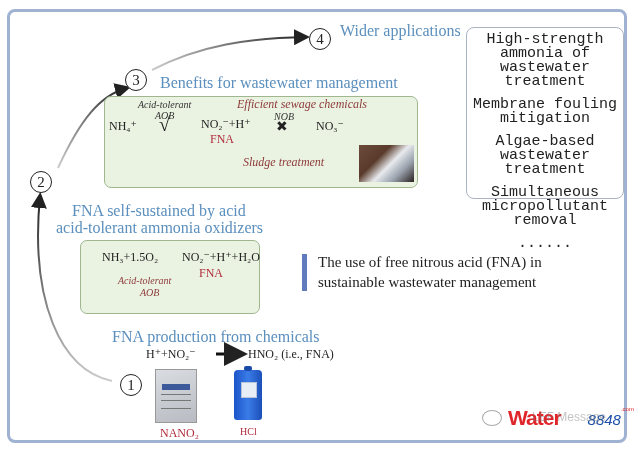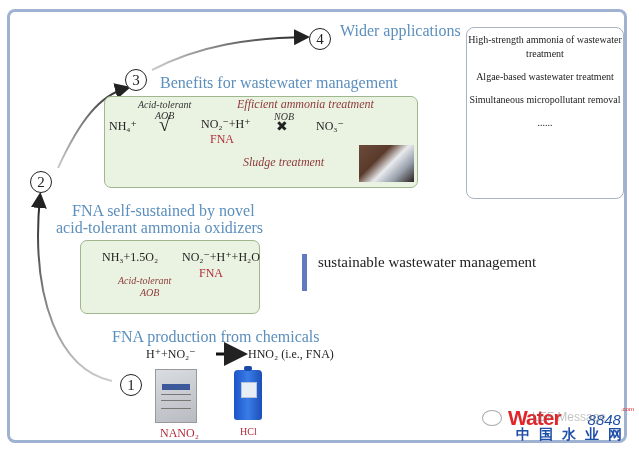--- a/index.html
+++ b/index.html
@@ -5,21 +5,21 @@
   html, body { margin: 0; padding: 0; background: #ffffff; }
   body { width: 639px; height: 452px; position: relative; overflow: hidden; font-family: "Liberation Serif", "DejaVu Serif", serif; }
   .frame { position: absolute; left: 7px; top: 9px; width: 620px; height: 434px; border: 3px solid #9fb2d2; border-radius: 8px; box-sizing: border-box; background: #fff; }
   .stepnum { position: absolute; width: 20px; height: 20px; border: 1.5px solid #222; border-radius: 50%; background: #fff; font-size: 15px; line-height: 20px; text-align: center; color: #222; box-sizing: content-box; }
   .heading { position: absolute; color: #5b8fbd; font-size: 16px; white-space: nowrap; }
   .greenbox { position: absolute; background: #eaf3e2; border: 1.5px solid #9fb68f; border-radius: 7px; box-sizing: border-box; }
   .chem { position: absolute; font-size: 12px; color: #222; white-space: nowrap; }
   .red { color: #b02a3a; }
   .italic-red { color: #8e3a3a; font-style: italic; }
   .app-box { position: absolute; left: 466px; top: 27px; width: 158px; height: 172px; border: 1.5px solid #aab3c2; border-radius: 8px; box-sizing: border-box; background: #fff; }
-  .app-item { text-align: center; font-size: 10px; color: #222; line-height: 14px; margin-top: 9px; }
+  .app-item { text-align: center; font-size: 15px; color: #222; line-height: 14px; margin-top: 9px; font-family: Liberation Mono, monospace; }
   .title-bar { position: absolute; left: 302px; top: 254px; width: 5px; height: 37px; background: #5f7bbd; }
   .title-text { position: absolute; left: 318px; top: 252px; font-size: 15px; line-height: 20px; color: #222; }
   svg.overlay { position: absolute; left: 0; top: 0; width: 639px; height: 452px; pointer-events: none; }
   .bag { position: absolute; left: 155px; top: 369px; width: 40px; height: 52px; background: linear-gradient(160deg, #d9dde2, #b8bcc2); border: 1px solid #999; }
   .bag .lbl { position: absolute; left: 6px; top: 14px; width: 28px; height: 6px; background: #3c5a9a; }
   .bag .ln { position: absolute; left: 5px; width: 30px; height: 1px; background: #777; }
   .jug { position: absolute; left: 234px; top: 370px; width: 28px; height: 50px; background: linear-gradient(90deg, #1c54c8, #3a7ce8, #1c4fb8); border-radius: 4px 4px 3px 3px; }
   .jug .cap { position: absolute; left: 10px; top: -4px; width: 8px; height: 5px; background: #1a4aa8; border-radius: 2px; }
   .jug .lbl { position: absolute; left: 7px; top: 12px; width: 14px; height: 14px; background: #e8eef5; border: 1px solid #b8c4d8; }
   .sludge { position: absolute; left: 359px; top: 145px; width: 55px; height: 37px; background: linear-gradient(135deg, #6b4a3a 0%, #5a3b2b 35%, #e8eaee 55%, #9aa2ad 75%, #2a2020 100%); }
@@ -75,53 +75,55 @@
     <rect x="107" y="292" width="14" height="6" rx="3" transform="rotate(-55 114 295)"></rect>
   </g>
 
   <line x1="216" y1="354" x2="242" y2="354" stroke="#111" stroke-width="3" marker-end="url(#ah)"></line>
 </svg>
 
 <div class="stepnum" style="left:309px;top:28px;">4</div>
 <div class="heading" style="left:340px;top:22px;">Wider applications</div>
 <div class="app-box">
   <div class="app-item" style="margin-top:5px;">High-strength ammonia of wastewater treatment</div>
+  <div class="app-item">Membrane fouling mitigation</div>
   <div class="app-item">Algae-based wastewater treatment</div>
   <div class="app-item">Simultaneous micropollutant removal</div>
   <div class="app-item">......</div>
 </div>
 
 <div class="stepnum" style="left:125px;top:69px;">3</div>
 <div class="heading" style="left:160px;top:74px;">Benefits for wastewater management</div>
 <div class="greenbox" style="left:104px;top:96px;width:314px;height:92px;"></div>
 <div class="chem" style="left:109px;top:119px;">NH₄⁺</div>
 <div class="chem italic-red" style="left:138px;top:99px;font-size:10px;color:#333;">Acid-tolerant</div>
 <div class="chem" style="left:155px;top:110px;font-size:10px;font-style:italic;color:#333;">AOB</div>
 <div class="chem" style="left:159px;top:113px;font-size:20px;font-weight:bold;">√</div>
 <div class="chem" style="left:201px;top:117px;">NO₂⁻+H⁺</div>
 <div class="chem red" style="left:210px;top:132px;">FNA</div>
-<div class="chem italic-red" style="left:237px;top:97px;font-size:12px;">Efficient ammonia treatment</div>
+<div class="chem italic-red" style="left:237px;top:97px;font-size:12px;">Efficient sewage chemicals</div>
 <div class="chem" style="left:274px;top:111px;font-size:10px;font-style:italic;color:#333;">NOB</div>
 <div class="chem" style="left:276px;top:118px;font-size:14px;">✖</div>
 <div class="chem" style="left:316px;top:119px;">NO₃⁻</div>
 <div class="chem italic-red" style="left:243px;top:155px;font-size:12px;">Sludge treatment</div>
 <div class="sludge"></div>
 
 <div class="stepnum" style="left:30px;top:171px;">2</div>
-<div class="heading" style="left:72px;top:202px;">FNA self-sustained by novel</div>
+<div class="heading" style="left:72px;top:202px;">FNA self-sustained by acid</div>
 <div class="heading" style="left:56px;top:219px;">acid-tolerant ammonia oxidizers</div>
 <div class="greenbox" style="left:80px;top:240px;width:180px;height:74px;"></div>
 <div class="chem" style="left:102px;top:250px;">NH₃+1.5O₂</div>
 <div class="chem" style="left:182px;top:250px;">NO₂⁻+H⁺+H₂O</div>
 <div class="chem red" style="left:199px;top:266px;">FNA</div>
 <div class="chem italic-red" style="left:118px;top:275px;font-size:10px;">Acid-tolerant</div>
 <div class="chem italic-red" style="left:140px;top:287px;font-size:10px;">AOB</div>
 
 <div class="title-bar"></div>
 <div class="title-text">
+  <div>The use of free nitrous acid (FNA) in</div>
   <div>sustainable wastewater management</div>
 </div>
 
 <div class="stepnum" style="left:120px;top:374px;">1</div>
 <div class="heading" style="left:112px;top:328px;text-align:center;">FNA production from chemicals</div>
 <div class="chem" style="left:146px;top:347px;">H⁺+NO₂⁻</div>
 <div class="chem" style="left:248px;top:347px;">HNO₂ (i.e., FNA)</div>
 <div class="bag">
   <div class="lbl"></div>
   <div class="ln" style="top:24px;"></div>
@@ -131,15 +133,14 @@
 <div class="chem red" style="left:160px;top:426px;font-size:12px;">NANO₂</div>
 <div class="jug">
   <div class="cap"></div>
   <div class="lbl"></div>
 </div>
 <div class="chem red" style="left:240px;top:426px;font-size:10px;text-align:center;">HCl</div>
 
 <div class="chat-icon"></div>
 <div class="logo">
   <span class="w">Water</span><span class="n">8848</span><span class="com">.com</span>
-  <div class="cn">中国水业网</div>
 </div>
 <div class="wm">LEF Message</div>
 
 </body></html>

